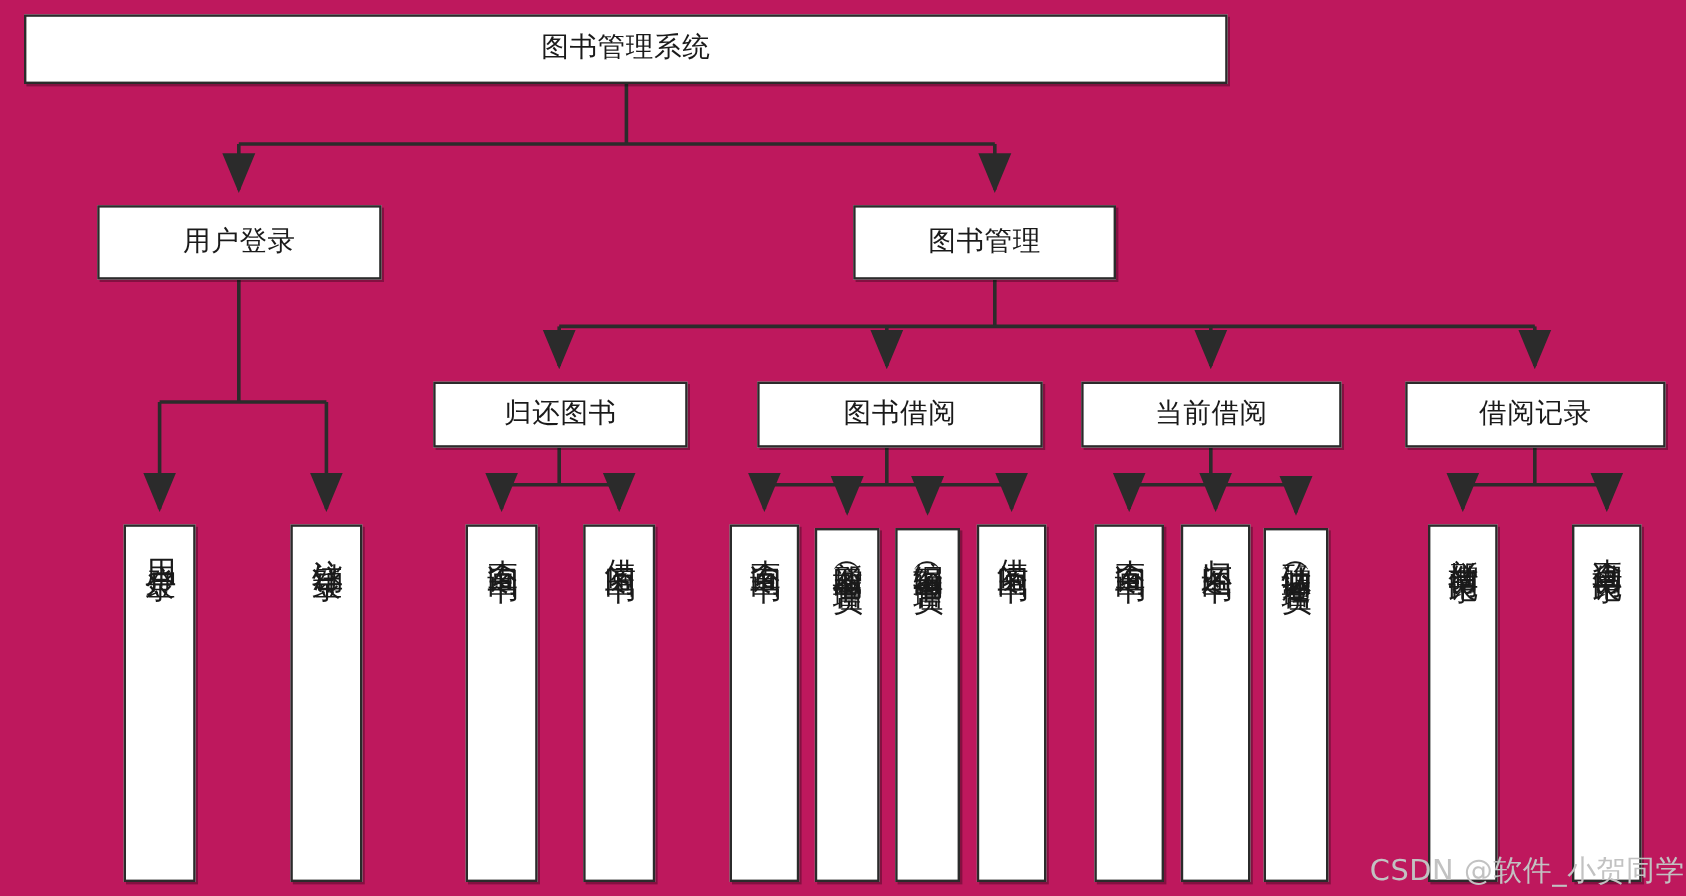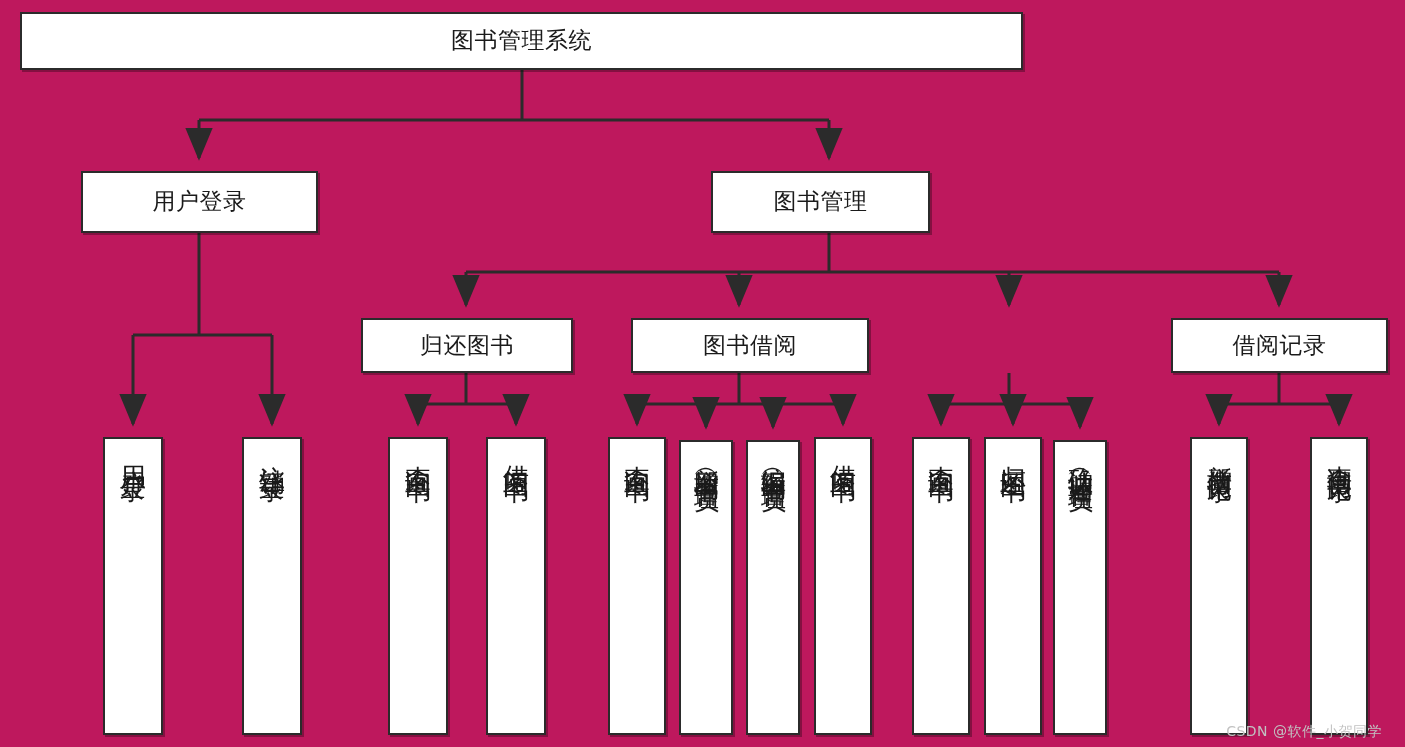--- a/index.html
+++ b/index.html
@@ -55,23 +55,23 @@
     text-orientation: upright;
     font-size: 26px;
     letter-spacing: 4px;
   }
   .node.vertical.tall-text .node-label {
     font-size: 25px;
     letter-spacing: 3px;
   }
   .watermark {
     position: absolute;
-    right: 23px;
+    right: 1px;
     bottom: 6px;
-    font-size: 14px;
+    font-size: 24px;
     color: #c2c2c2;
     letter-spacing: 0.5px;
     white-space: nowrap;
     font-family: "DejaVu Sans", "Liberation Sans", sans-serif;
   }
 </style>
 </head>
 <body>
 
 <div id="canvas">
@@ -140,20 +140,23 @@
   <div class="node horizontal" style="left:711px; top:171px; width:219px; height:62px;">
     <span class="node-label">图书管理</span>
   </div>
 
   <div class="node horizontal" style="left:361px; top:318px; width:212px; height:55px;">
     <span class="node-label">归还图书</span>
   </div>
   <div class="node horizontal" style="left:631px; top:318px; width:238px; height:55px;">
     <span class="node-label">图书借阅</span>
   </div>
+  <div class="node horizontal" style="left:901px; top:318px; width:217px; height:55px;">
+    <span class="node-label">当前借阅</span>
+  </div>
   <div class="node horizontal" style="left:1171px; top:318px; width:217px; height:55px;">
     <span class="node-label">借阅记录</span>
   </div>
 
   <div class="node vertical" style="left:103px; top:437px; width:60px; height:298px;">
     <span class="node-label">用户登录</span>
   </div>
   <div class="node vertical" style="left:242px; top:437px; width:60px; height:298px;">
     <span class="node-label">注销登录</span>
   </div>

